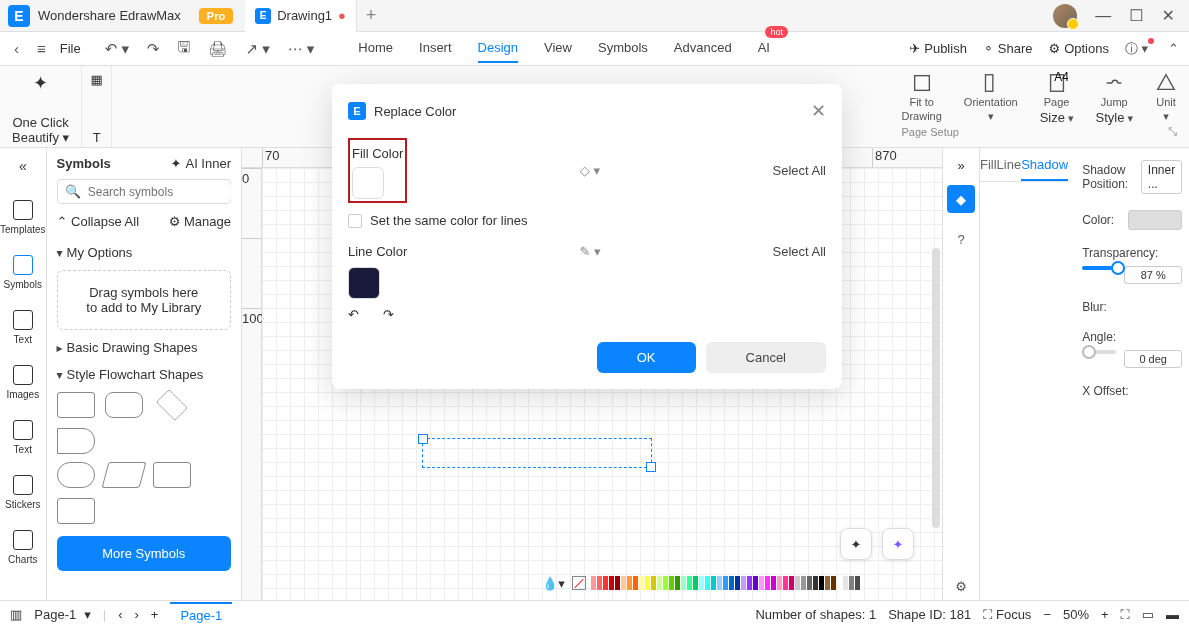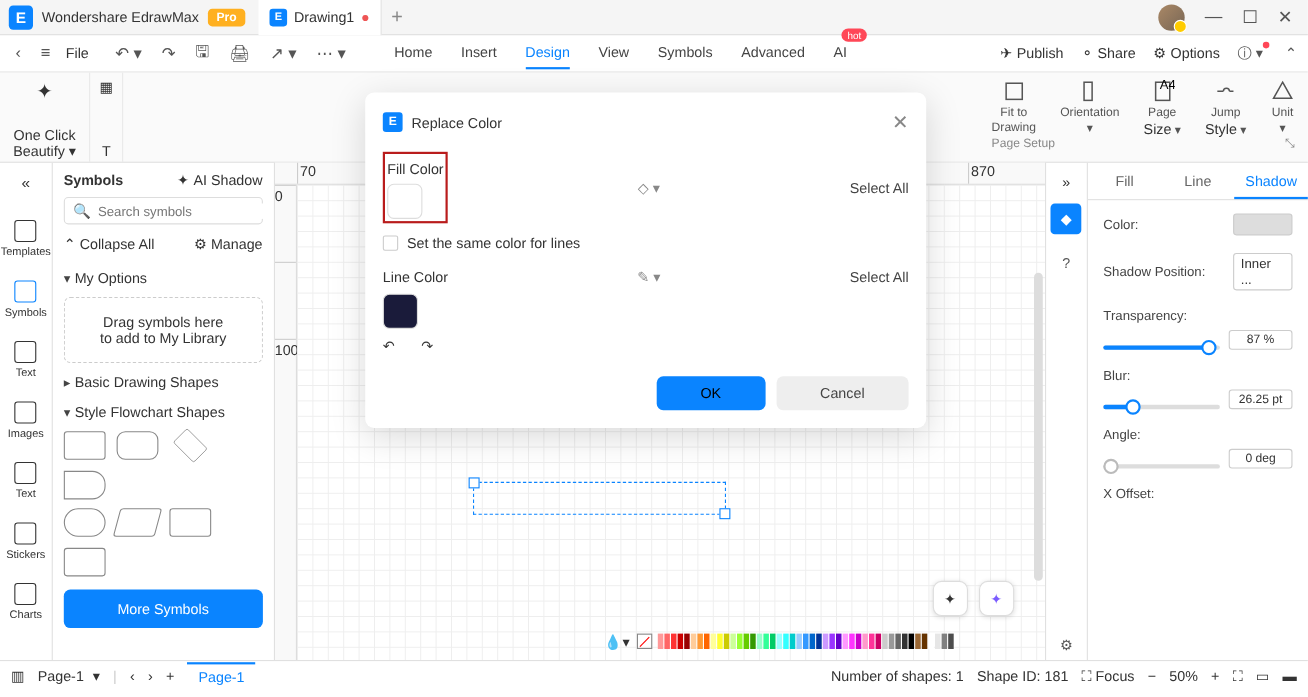--- a/index.html
+++ b/index.html
@@ -1,19 +1,19 @@
 <!DOCTYPE html>
 <html><head>
 <meta charset="utf-8">
 <style>
 *{box-sizing:border-box;margin:0;padding:0;font-family:-apple-system,BlinkMacSystemFont,"Segoe UI",sans-serif;font-size:13px;color:#333}
 body{background:#fff;width:1189px;height:634px;overflow:hidden;position:relative}
 .titlebar{height:32px;display:flex;align-items:center;background:#f5f5f5;border-bottom:1px solid #e0e0e0}
 .app-logo{width:22px;height:22px;background:#0a84ff;border-radius:4px;margin:0 8px;display:flex;align-items:center;justify-content:center;color:#fff;font-weight:bold;font-size:14px}
-.app-name{font-size:13px;margin-right:8px}
+.app-name{font-size:13px;margin-right:18px}
 .pro-badge{background:#ffb020;color:#fff;padding:2px 8px;border-radius:4px;font-size:11px;font-weight:600;margin-right:12px}
 .tab{display:flex;align-items:center;padding:0 10px;height:32px;background:#fff;border-right:1px solid #e0e0e0;gap:6px}
 .tab-logo{width:16px;height:16px;background:#0a84ff;border-radius:3px;color:#fff;display:flex;align-items:center;justify-content:center;font-size:10px;font-weight:bold}
 .tab-dirty{color:#e55}
 .new-tab{width:28px;text-align:center;font-size:18px;color:#888;cursor:pointer}
 .win-controls{margin-left:auto;display:flex;align-items:center;gap:18px;padding-right:14px}
 .avatar{width:24px;height:24px;border-radius:50%;background:linear-gradient(135deg,#a86,#765);position:relative}
 .avatar::after{content:"";position:absolute;right:-2px;bottom:-2px;width:10px;height:10px;background:#fc0;border-radius:50%;border:1px solid #fff}
 .win-btn{font-size:16px;color:#555;cursor:pointer}
 .toolbar{height:34px;display:flex;align-items:center;border-bottom:1px solid #e0e0e0;padding:0 10px;gap:10px}
@@ -71,32 +71,32 @@
 .selection::after{right:-5px;bottom:-5px}
 .color-strip{position:absolute;left:300px;bottom:10px;right:30px;height:14px;display:flex;gap:1px;align-items:center}
 .cs-none{width:14px;height:14px;border:1px solid #888;position:relative;margin-right:4px}
 .cs-none::after{content:"";position:absolute;left:0;top:50%;width:100%;border-top:1.5px solid red;transform:rotate(-45deg)}
 .cs-sw{width:5px;height:14px}
 .float-btns{position:absolute;right:28px;bottom:40px;display:flex;gap:10px}
 .float-btn{width:32px;height:32px;border:1px solid #ddd;border-radius:8px;background:#fff;display:flex;align-items:center;justify-content:center;box-shadow:0 1px 4px rgba(0,0,0,.1)}
 .rightrail{width:40px;border-left:1px solid #e0e0e0;display:flex;flex-direction:column;align-items:center;padding-top:10px;gap:12px}
 .rr-btn{width:28px;height:28px;display:flex;align-items:center;justify-content:center;border-radius:4px;color:#555}
 .rr-btn.active{background:#0a84ff;color:#fff}
-.rightpanel{width:210px;border-left:1px solid #e0e0e0;display:flex;flex-direction:column}
+.rightpanel{width:210px;border-left:1px solid #e0e0e0;display:flex;flex-direction:row}
 .rp-tabs{display:flex;border-bottom:1px solid #e0e0e0;height:34px}
 .rp-tab{flex:1;text-align:center;line-height:34px;cursor:pointer;color:#666}
 .rp-tab.active{color:#0a84ff;border-bottom:2px solid #0a84ff}
 .rp-body{padding:12px 14px;display:flex;flex-direction:column;gap:16px}
 .rp-row{display:flex;justify-content:space-between;align-items:center}
 .rp-label{font-size:12px;color:#444}
 .preset-box{width:42px;height:22px;border:1px solid #ccc;border-radius:3px;display:flex;align-items:center;justify-content:center}
 .inner-sel{border:1px solid #ccc;border-radius:3px;padding:2px 6px;font-size:12px;width:54px}
 .color-well{width:54px;height:20px;background:#ddd;border:1px solid #ccc;border-radius:3px}
 .slider-row{display:flex;flex-direction:column;gap:6px}
-.slider-controls{display:flex;align-items:flex-end;gap:8px}
+.slider-controls{display:flex;align-items:flex-start;gap:8px}
 .slider{flex:1;height:4px;background:#ddd;border-radius:2px;position:relative}
 .slider-fill{height:100%;background:#0a84ff;border-radius:2px}
 .slider-thumb{position:absolute;top:-5px;width:14px;height:14px;background:#fff;border:2px solid #0a84ff;border-radius:50%}
 .spinbox{width:58px;border:1px solid #ccc;border-radius:3px;padding:2px 4px;font-size:11px;text-align:center}
 .statusbar{height:28px;border-top:1px solid #e0e0e0;display:flex;align-items:center;padding:0 10px;gap:12px;font-size:12px;color:#555}
 .page-sel{display:flex;align-items:center;gap:8px}
 .page-tab{color:#0a84ff;border-top:2px solid #0a84ff;padding:4px 10px}
 .sb-sep{color:#ccc}
 .sb-right{margin-left:auto;display:flex;gap:12px}
 .modal{position:absolute;left:332px;top:84px;width:510px;background:#fff;border-radius:8px;box-shadow:0 8px 32px rgba(0,0,0,.15);padding:16px;z-index:100}
@@ -110,21 +110,21 @@
 .fill-highlight .ms-label{display:block;margin-bottom:6px}
 .swatch{width:32px;height:32px;border:1px solid #ddd;border-radius:6px}
 .swatch.dark{background:#1a1b3a}
 .eyedrop{color:#888;display:flex;align-items:center;gap:4px}
 .select-all{color:#444;cursor:pointer;font-size:13px}
 .check-row{display:flex;align-items:center;gap:8px;margin:10px 0;font-size:12px;color:#555}
 .check-box{width:14px;height:14px;border:1px solid #ccc;border-radius:2px}
 .undo-row{display:flex;gap:24px;color:#999;font-size:18px;margin-top:8px}
 .modal-footer{display:flex;justify-content:flex-end;gap:10px;margin-top:20px}
 .btn{padding:8px 40px;border-radius:6px;border:none;cursor:pointer;font-size:13px}
-.btn-primary{background:#0a84ff;color:#000000}
+.btn-primary{background:#0a84ff;color:#ffffff}
 .btn-secondary{background:#eee;color:#444}
 .scrollbar-v{position:absolute;right:2px;top:100px;width:8px;height:280px;background:#ddd;border-radius:4px}
 </style>
 </head>
 <body>
 
 <div class="titlebar">
   <div class="app-logo">E</div>
   <span class="app-name">Wondershare EdrawMax</span>
   <span class="pro-badge">Pro</span>
@@ -266,21 +266,21 @@
         <div class="rail-ico"></div>
         <span class="rail-label">Charts</span>
       </div>
   </div>
 
   <div class="sidepanel">
     <div class="sp-header">
       <span class="sp-title">Symbols</span>
       <span class="ai-symbol">
           <span>✦</span>
-          <span>AI Shadow</span>
+          <span>AI Inner</span>
         </span>
     </div>
     <div class="search-box">
         <span>🔍</span>
         <input placeholder="Search symbols" style="">
       </div>
     <div class="sp-row">
         <span>⌃ <span>Collapse All</span></span>
         <span>⚙ <span>Manage</span></span>
       </div>
@@ -384,46 +384,39 @@
   </div>
 
   <div class="rightpanel">
     <div class="rp-tabs">
       <div class="rp-tab">Fill</div>
       <div class="rp-tab">Line</div>
       <div class="rp-tab active">Shadow</div>
     </div>
     <div class="rp-body">
       <div class="rp-row">
+          <span class="rp-label">Shadow Position:</span>
+          <div class="inner-sel">Inner ...</div>
+        </div>
+      <div class="rp-row">
           <span class="rp-label">Color:</span>
           <div class="color-well"></div>
-        </div>
-      <div class="rp-row">
-          <span class="rp-label">Shadow Position:</span>
-          <div class="inner-sel">Inner ...</div>
         </div>
       <div class="slider-row">
         <span class="rp-label">Transparency:</span>
         <div class="slider-controls">
             <div class="slider">
               <div class="slider-fill" style="width:87%"></div>
               <div class="slider-thumb" style="left:84%"></div>
             </div>
             <div class="spinbox">87 %</div>
           </div>
       </div>
       <div class="slider-row">
         <span class="rp-label">Blur:</span>
-        <div class="slider-controls">
-            <div class="slider">
-              <div class="slider-fill" style="width:22%"></div>
-              <div class="slider-thumb" style="left:19%"></div>
-            </div>
-            <div class="spinbox">26.25 pt</div>
-          </div>
       </div>
       <div class="slider-row">
         <span class="rp-label">Angle:</span>
         <div class="slider-controls">
             <div class="slider">
               <div class="slider-thumb" style="left:0;border-color:#bbb"></div>
             </div>
             <div class="spinbox">0 deg</div>
           </div>
       </div>

